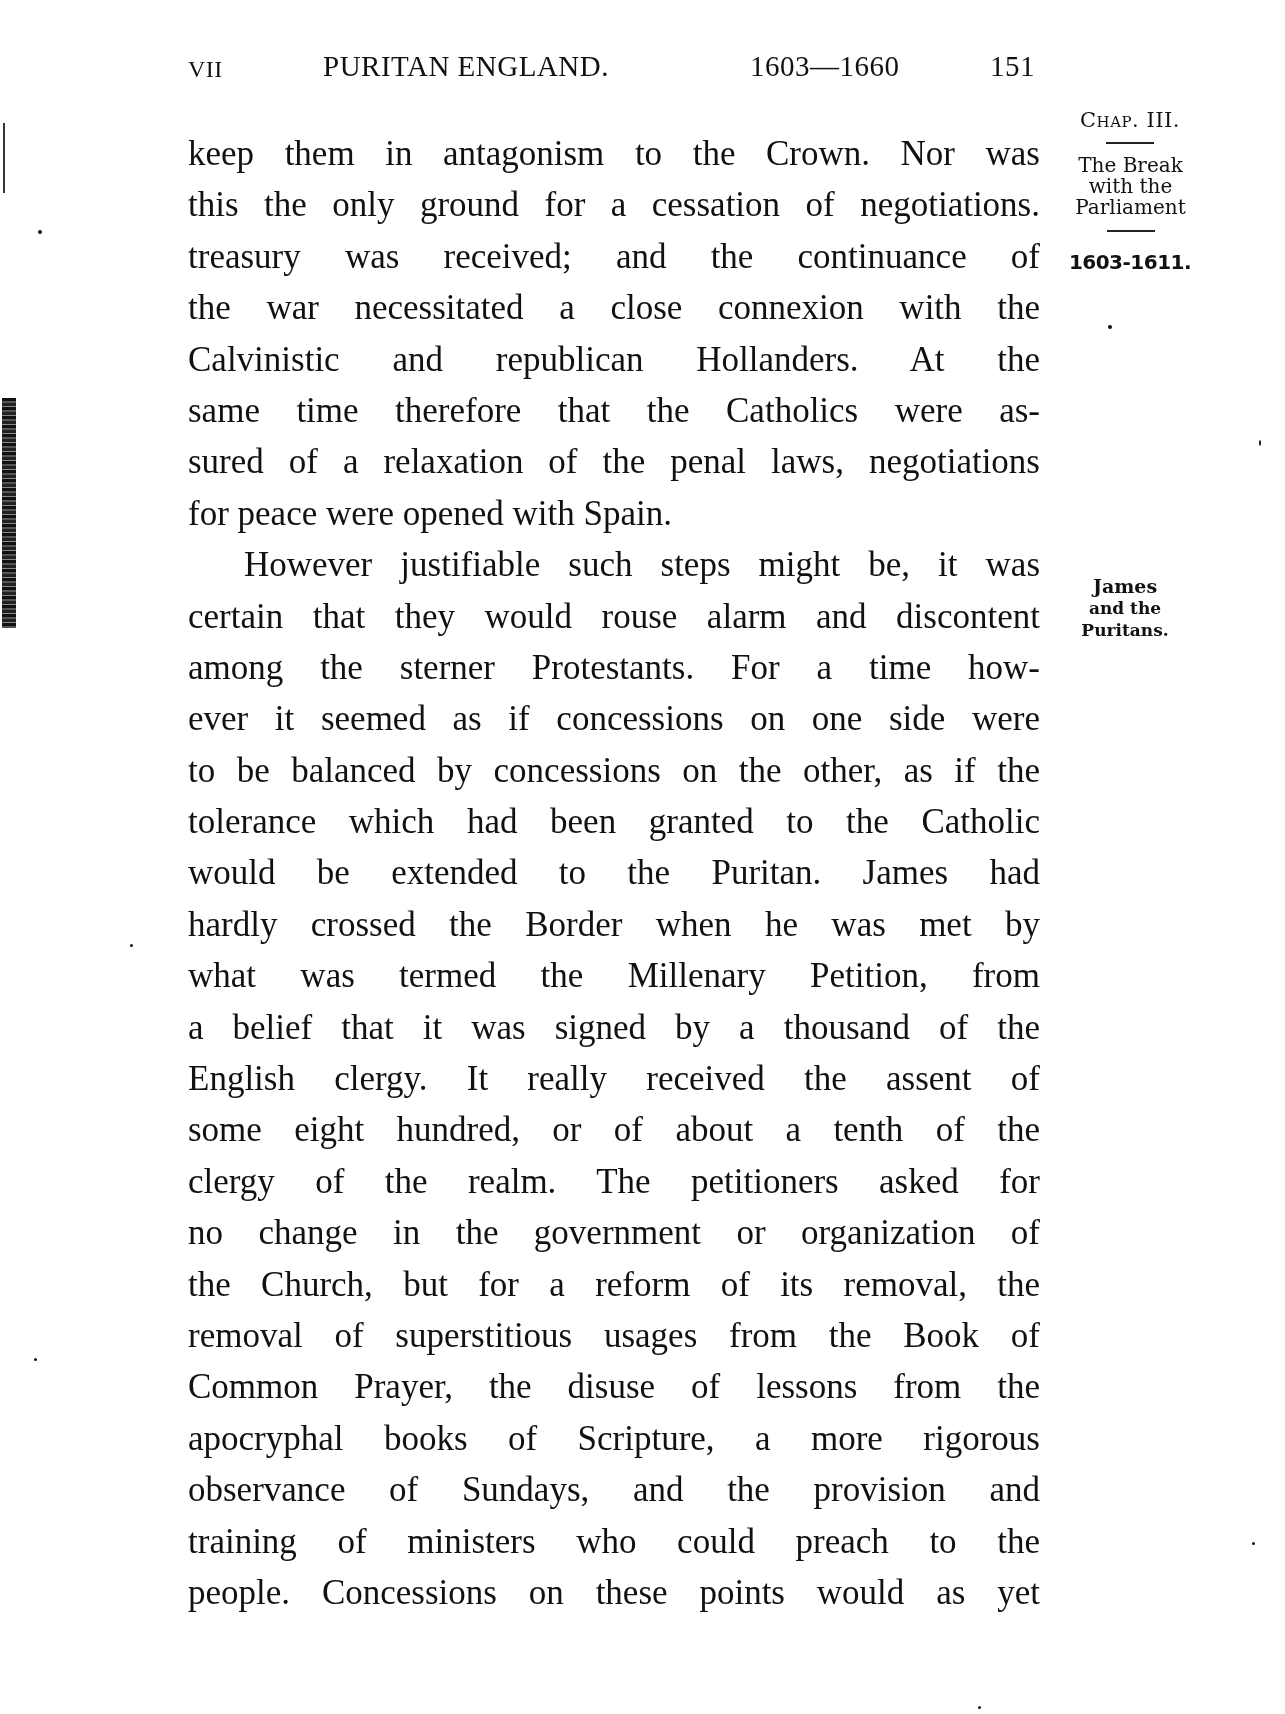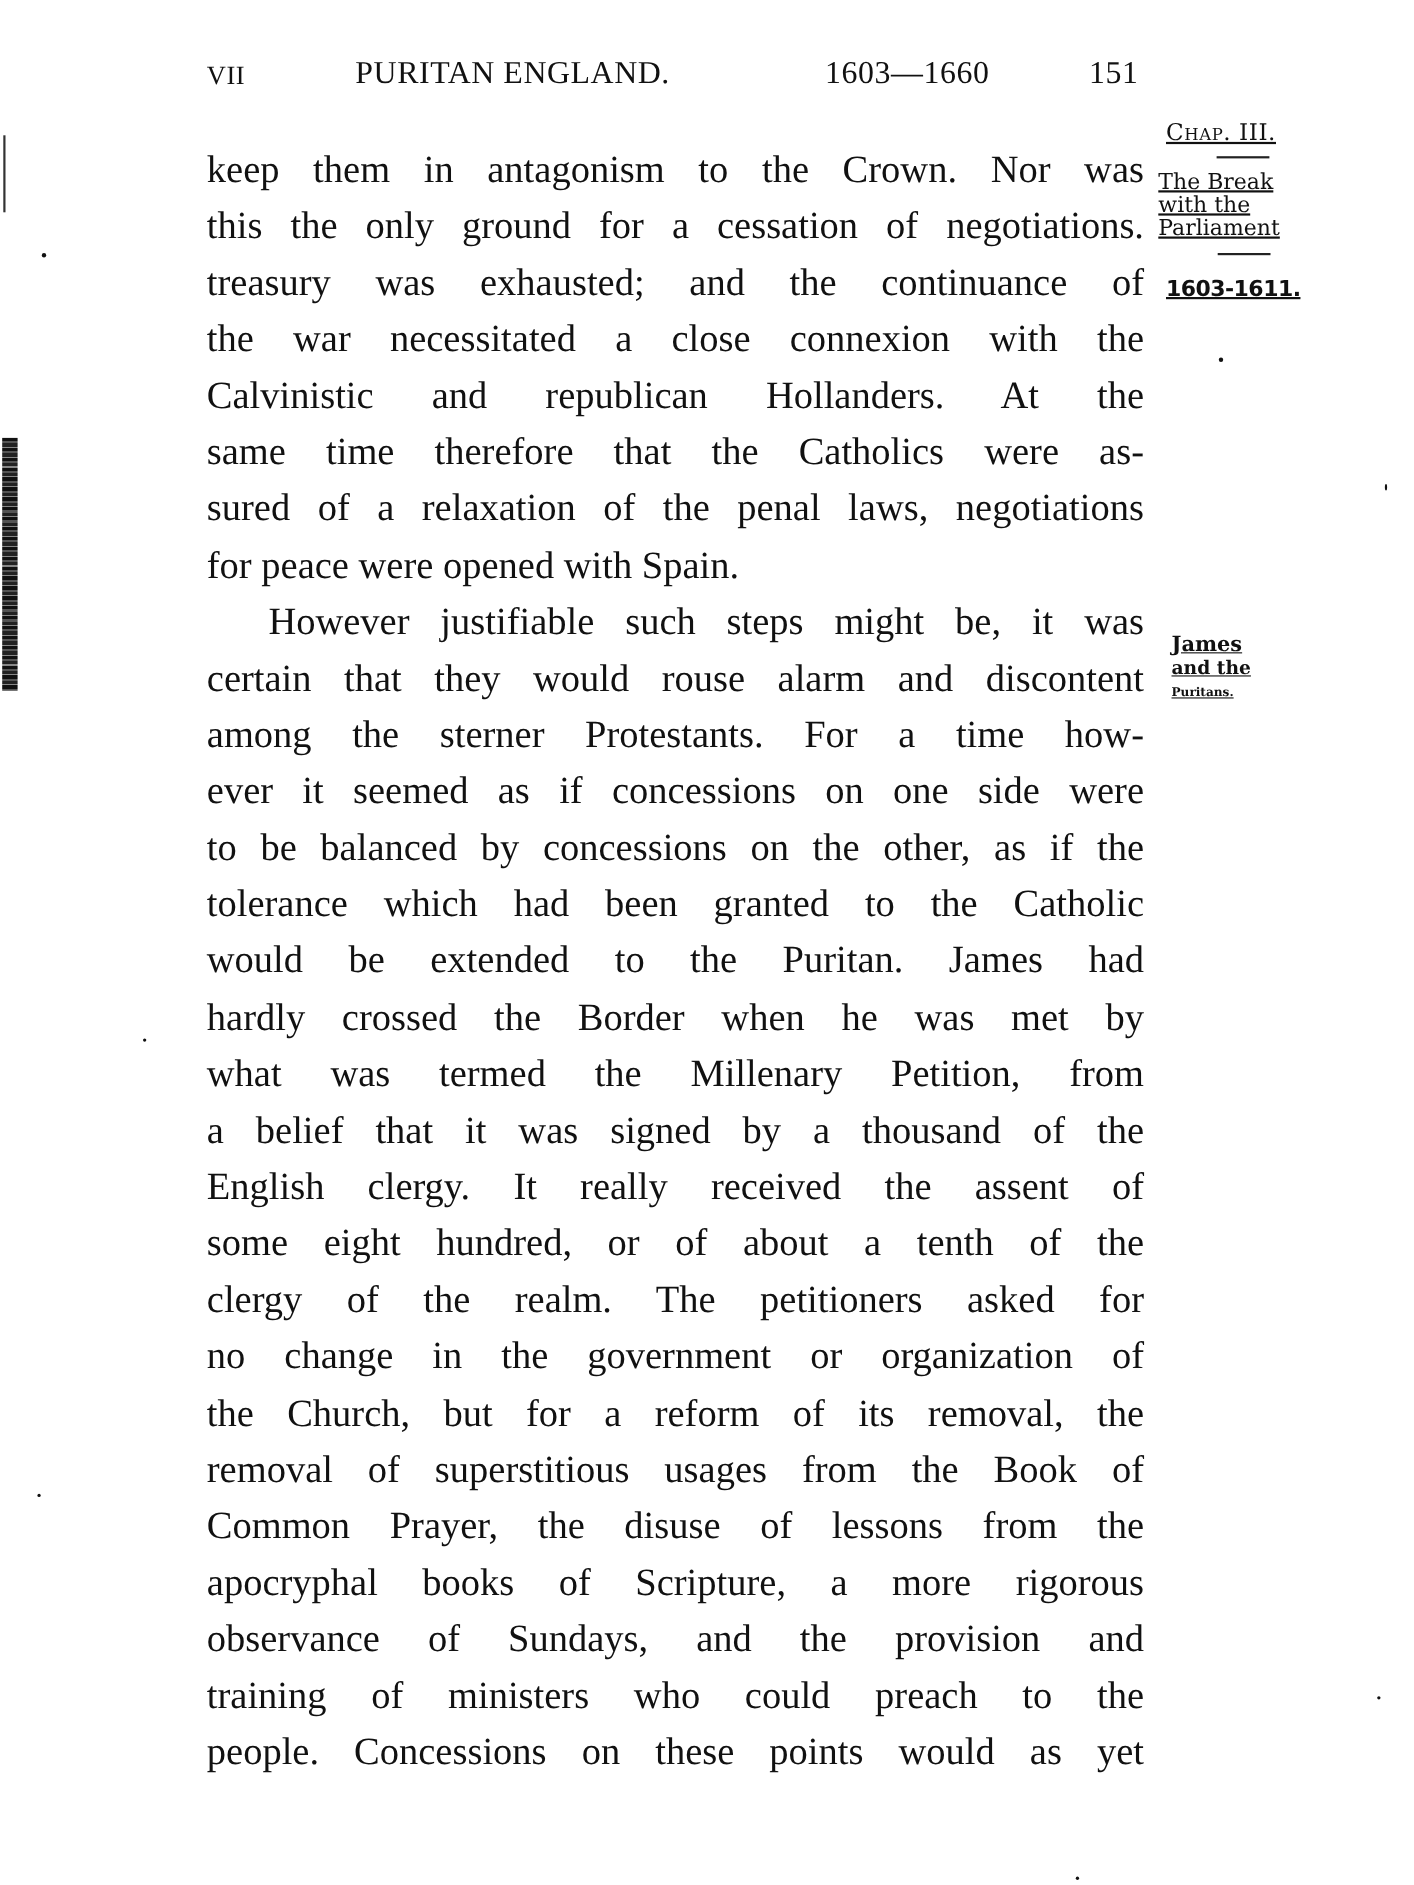--- a/index.html
+++ b/index.html
@@ -7,21 +7,21 @@
   .page { position: absolute; left: 0; top: 0; width: 1285px; height: 1362px; background: #fff; }
   .running-head { position: absolute; top: 50px; height: 40px; font-family: "Liberation Serif", "DejaVu Serif", serif; font-size: 29px; letter-spacing: 0.5px; white-space: nowrap; }
   #rh-chapter { left: 188px; font-size: 24px; top: 56px; }
   #rh-title { left: 323px; }
   #rh-dates { left: 718px; margin-left: 32px; }
   #rh-page { left: 990px; }
   .body-text { position: absolute; left: 188px; top: 128px; width: 852px; font-family: "Liberation Serif", "DejaVu Serif", serif; font-size: 35px; line-height: 51.4px; }
   .line { display: block; height: 51.4px; white-space: nowrap; text-align: justify; text-align-last: justify; }
   .line.last { text-align-last: left; }
   .line.indent { padding-left: 56px; }
-  .sidenote { position: absolute; font-family: "DejaVu Serif", "Liberation Serif", serif; text-align: left; color: #111; text-decoration: underline; }
+  .sidenote { position: absolute; font-family: "DejaVu Serif", "Liberation Serif", serif; text-align: center; color: #111; }
   #sn-chap { left: 1060px; top: 108px; width: 140px; font-size: 21px; letter-spacing: 0.5px; }
   .rule { width: 48px; height: 2px; background: #222; margin: 10px auto 8px auto; }
   #sn-break { left: 1053px; top: 155px; width: 155px; font-size: 20px; line-height: 21px; }
   #sn-dates { left: 1060px; top: 250px; width: 140px; font-size: 20px; font-weight: bold; font-family: "DejaVu Sans", sans-serif; letter-spacing: -0.5px; }
   #sn-james { left: 1065px; top: 575px; width: 120px; font-size: 19px; line-height: 22px; font-weight: bold; font-family: "DejaVu Serif", serif; }
   .speck { position: absolute; background: #111; border-radius: 50%; }
   .scan-edge { position: absolute; left: 2px; width: 14px; background: repeating-linear-gradient(180deg, #111 0 3px, #555 3px 5px, #222 5px 8px, #888 8px 9px); }
   .scan-line { position: absolute; left: 3px; width: 2px; background: #333; }
 </style>
 </head>
@@ -51,27 +51,27 @@
   <div class="sidenote" id="sn-break">
     <div>The Break</div>
     <div>with the</div>
     <div>Parliament</div>
     <div class="rule" style="margin-top:12px;"></div>
   </div>
   <div class="sidenote" id="sn-dates">1603-1611.</div>
   <div class="sidenote" id="sn-james">
     <div>James</div>
     <div style="font-size:17px;">and the</div>
-    <div style="font-size:11px;">Puritans.</div>
+    <div style="font-size:17px;">Puritans.</div>
   </div>
 
   <div class="body-text">
     <span class="line">keep them in antagonism to the Crown.  Nor was</span>
     <span class="line">this the only ground for a cessation of negotiations.</span>
-    <span class="line">treasury was exhausted; and the continuance of</span>
+    <span class="line">treasury was received; and the continuance of</span>
     <span class="line">the war necessitated a close connexion with the</span>
     <span class="line">Calvinistic and republican Hollanders.  At the</span>
     <span class="line">same time therefore that the Catholics were as-</span>
     <span class="line">sured of a relaxation of the penal laws, negotiations</span>
     <span class="line last">for peace were opened with Spain.</span>
     <span class="line indent">However justifiable such steps might be, it was</span>
     <span class="line">certain that they would rouse alarm and discontent</span>
     <span class="line">among the sterner Protestants.  For a time how-</span>
     <span class="line">ever it seemed as if concessions on one side were</span>
     <span class="line">to be balanced by concessions on the other, as if the</span>

